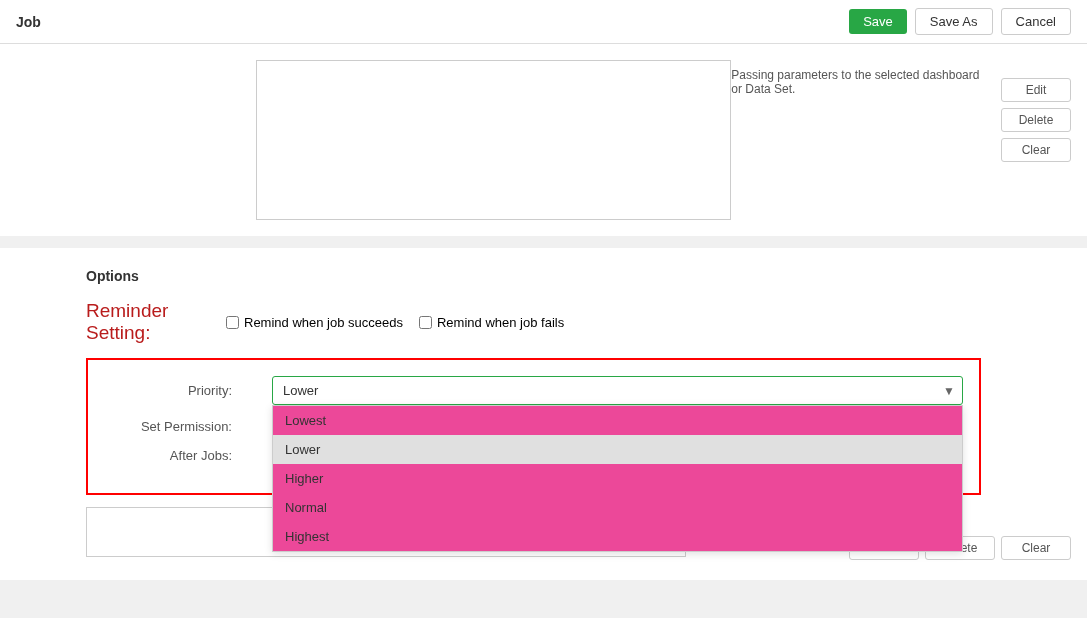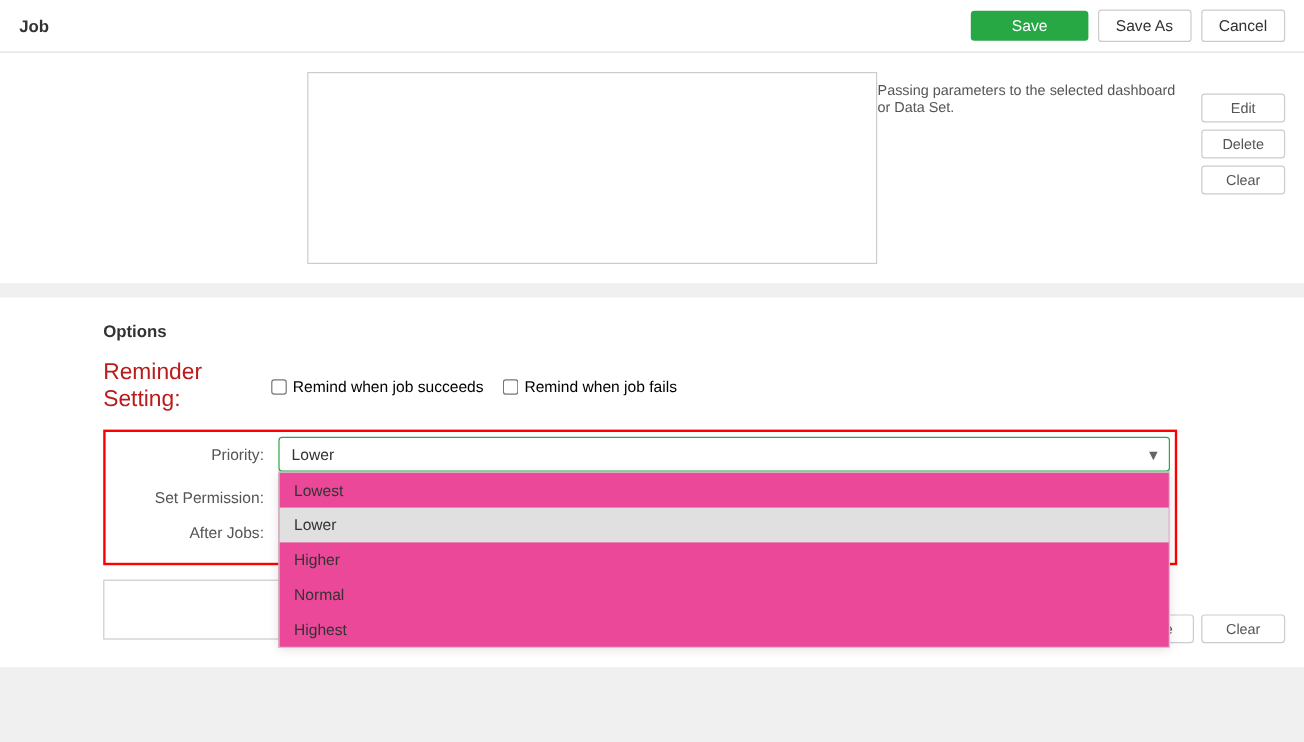--- a/index.html
+++ b/index.html
@@ -29,21 +29,21 @@
     }
     .header-actions {
       display: flex;
       gap: 8px;
       align-items: center;
     }
     .btn-save {
       background: #28a745;
       color: #fff;
       border: none;
-      padding: 5px 34px;
+      padding: 5px 14px;
       border-radius: 3px;
       cursor: pointer;
       font-size: 13px;
     }
     .btn-save-as, .btn-cancel {
       background: #fff;
       color: #333;
       border: 1px solid #ccc;
       padding: 5px 14px;
       border-radius: 3px;
@@ -161,21 +161,21 @@
       justify-content: flex-end;
     }
     .checkbox-item input[type="checkbox"] {
       width: 13px;
       height: 13px;
     }
 
     
     .priority-dropdown-container {
       border: 2px solid red;
-      padding: 4px;
+      padding: 16px;
       margin-left: 70px;
       margin-right: 90px;
       position: relative;
     }
 
     .priority-row {
       display: flex;
       align-items: center;
       margin-bottom: 14px;
     }
@@ -185,20 +185,21 @@
       text-align: right;
       padding-right: 12px;
       color: #555;
       font-size: 13px;
       flex-shrink: 0;
     }
 
     .select-wrapper {
       position: relative;
       flex: 1;
+      margin-left: 28px;
     }
 
     .priority-select {
       width: 100%;
       border: 1px solid #28a745;
       padding: 6px 30px 6px 10px;
       border-radius: 3px;
       font-size: 13px;
       appearance: none;
       background: #fff;

